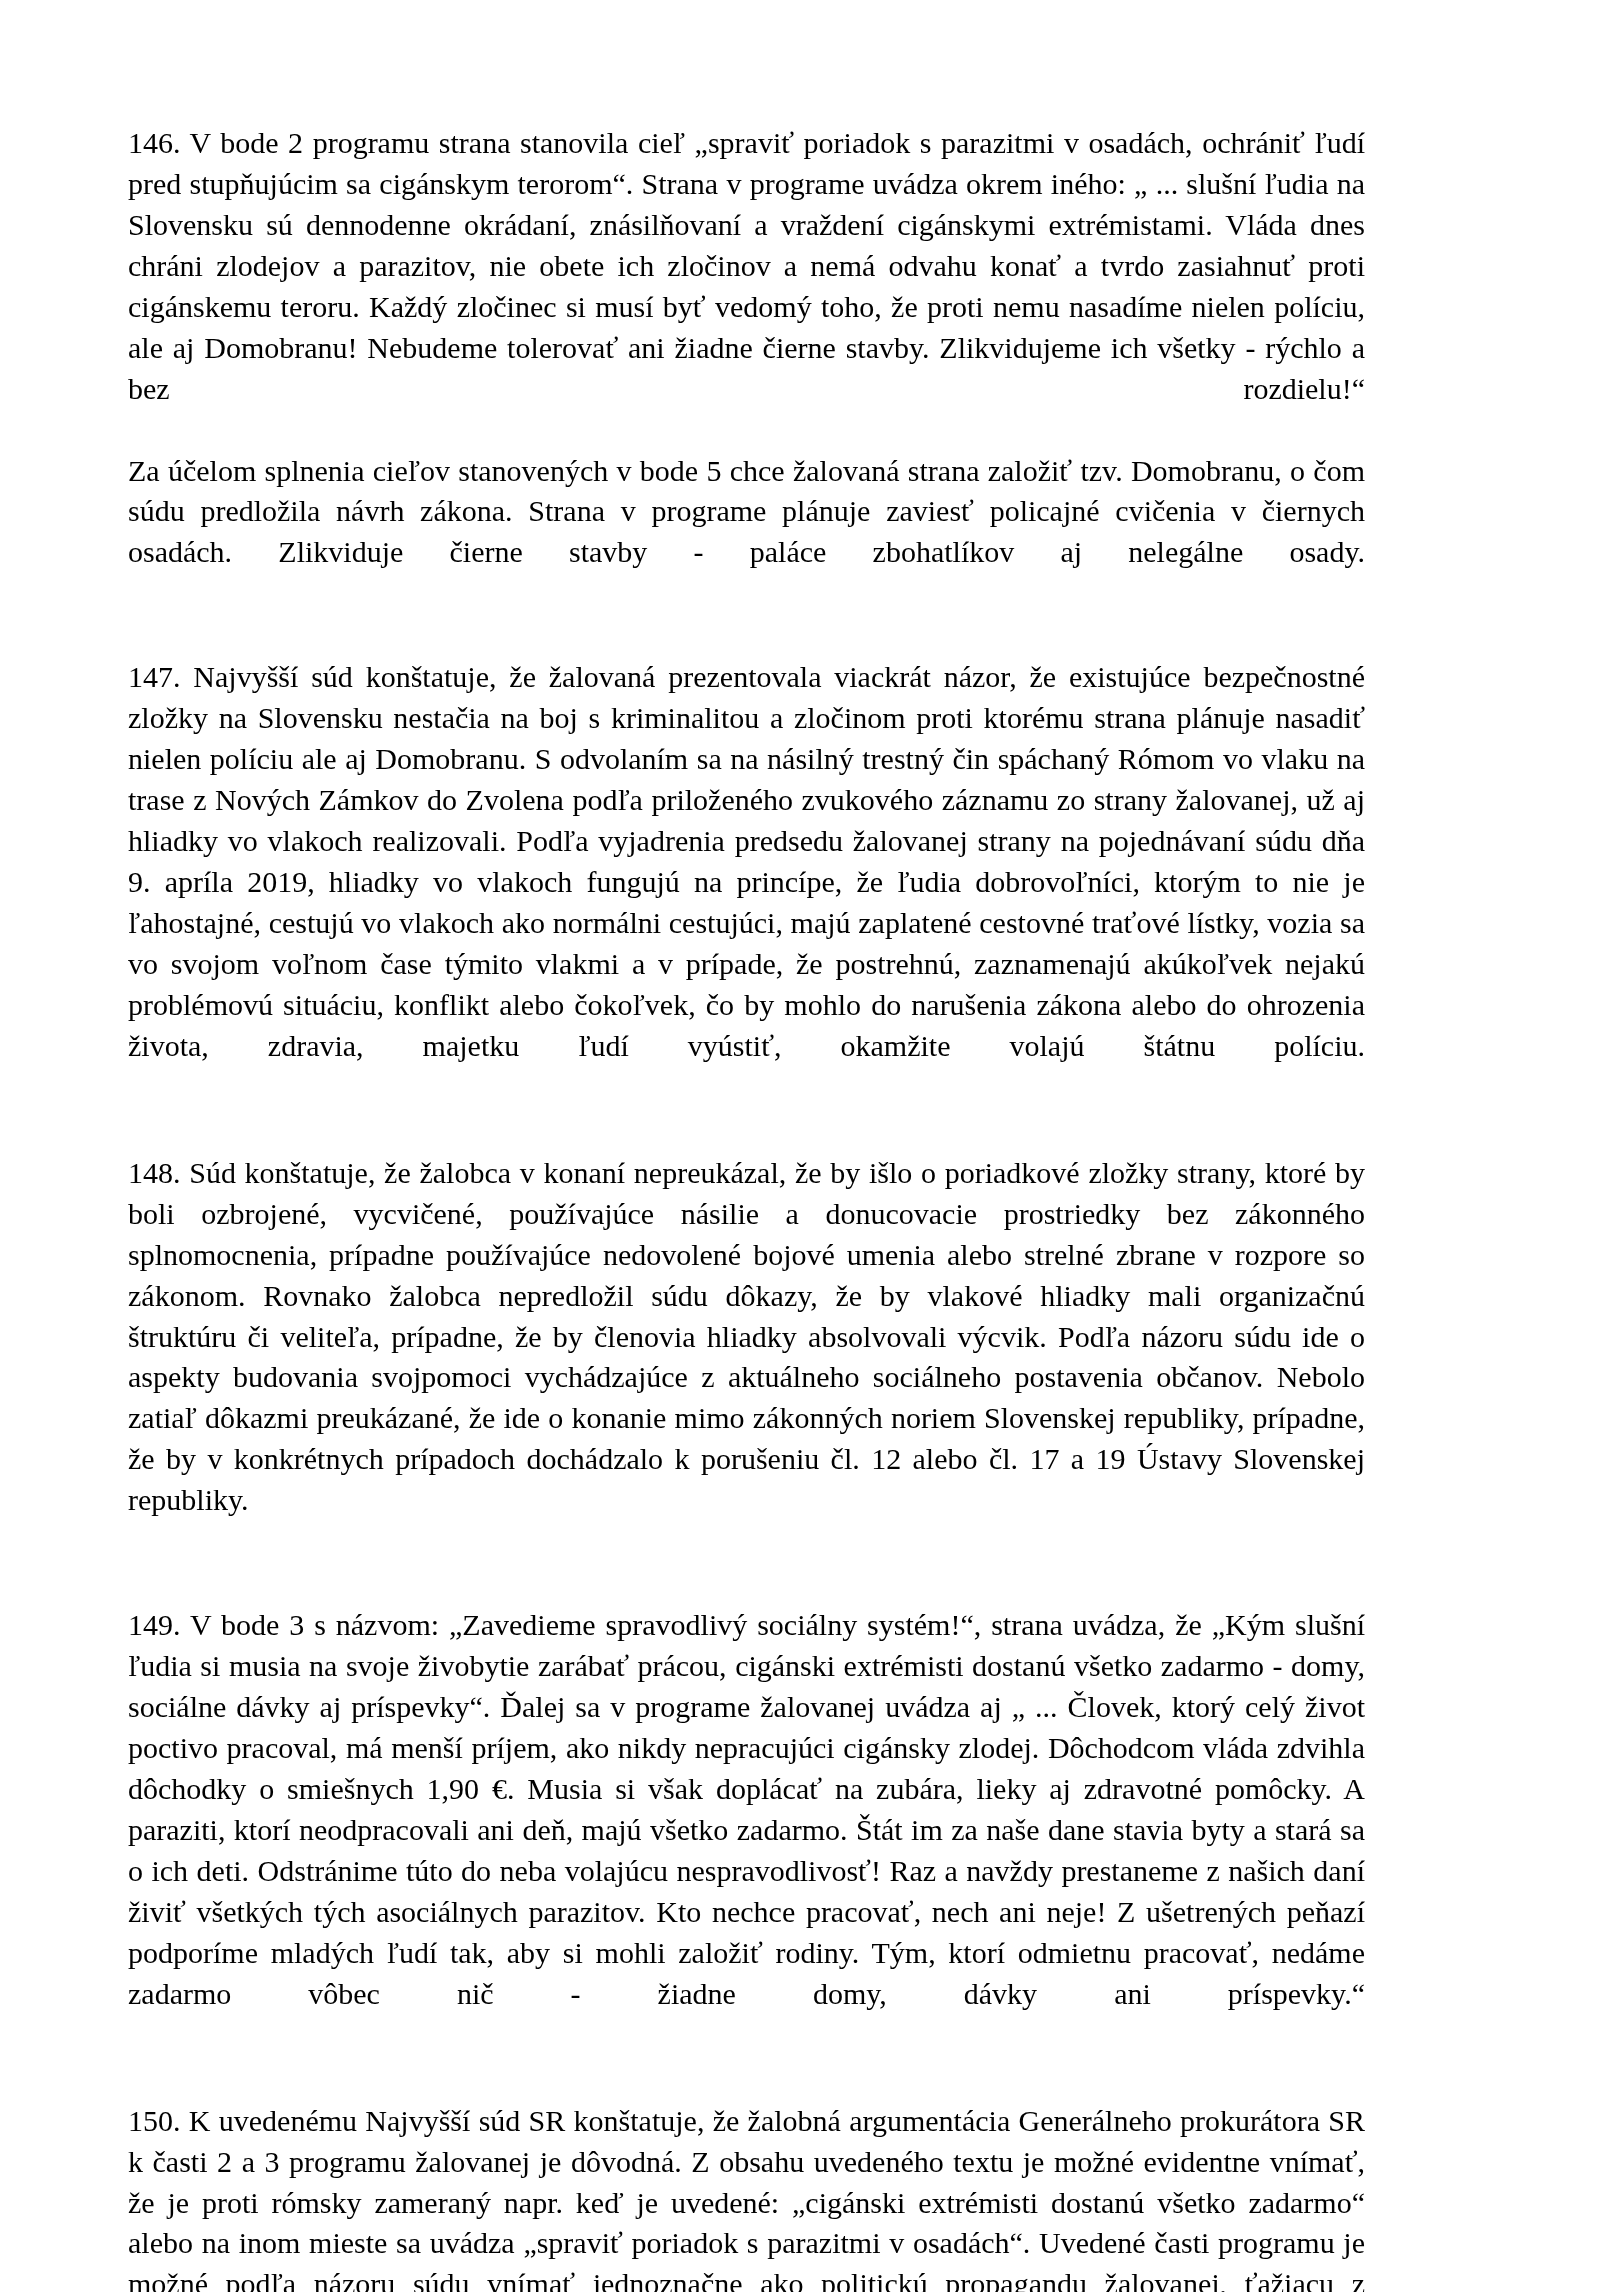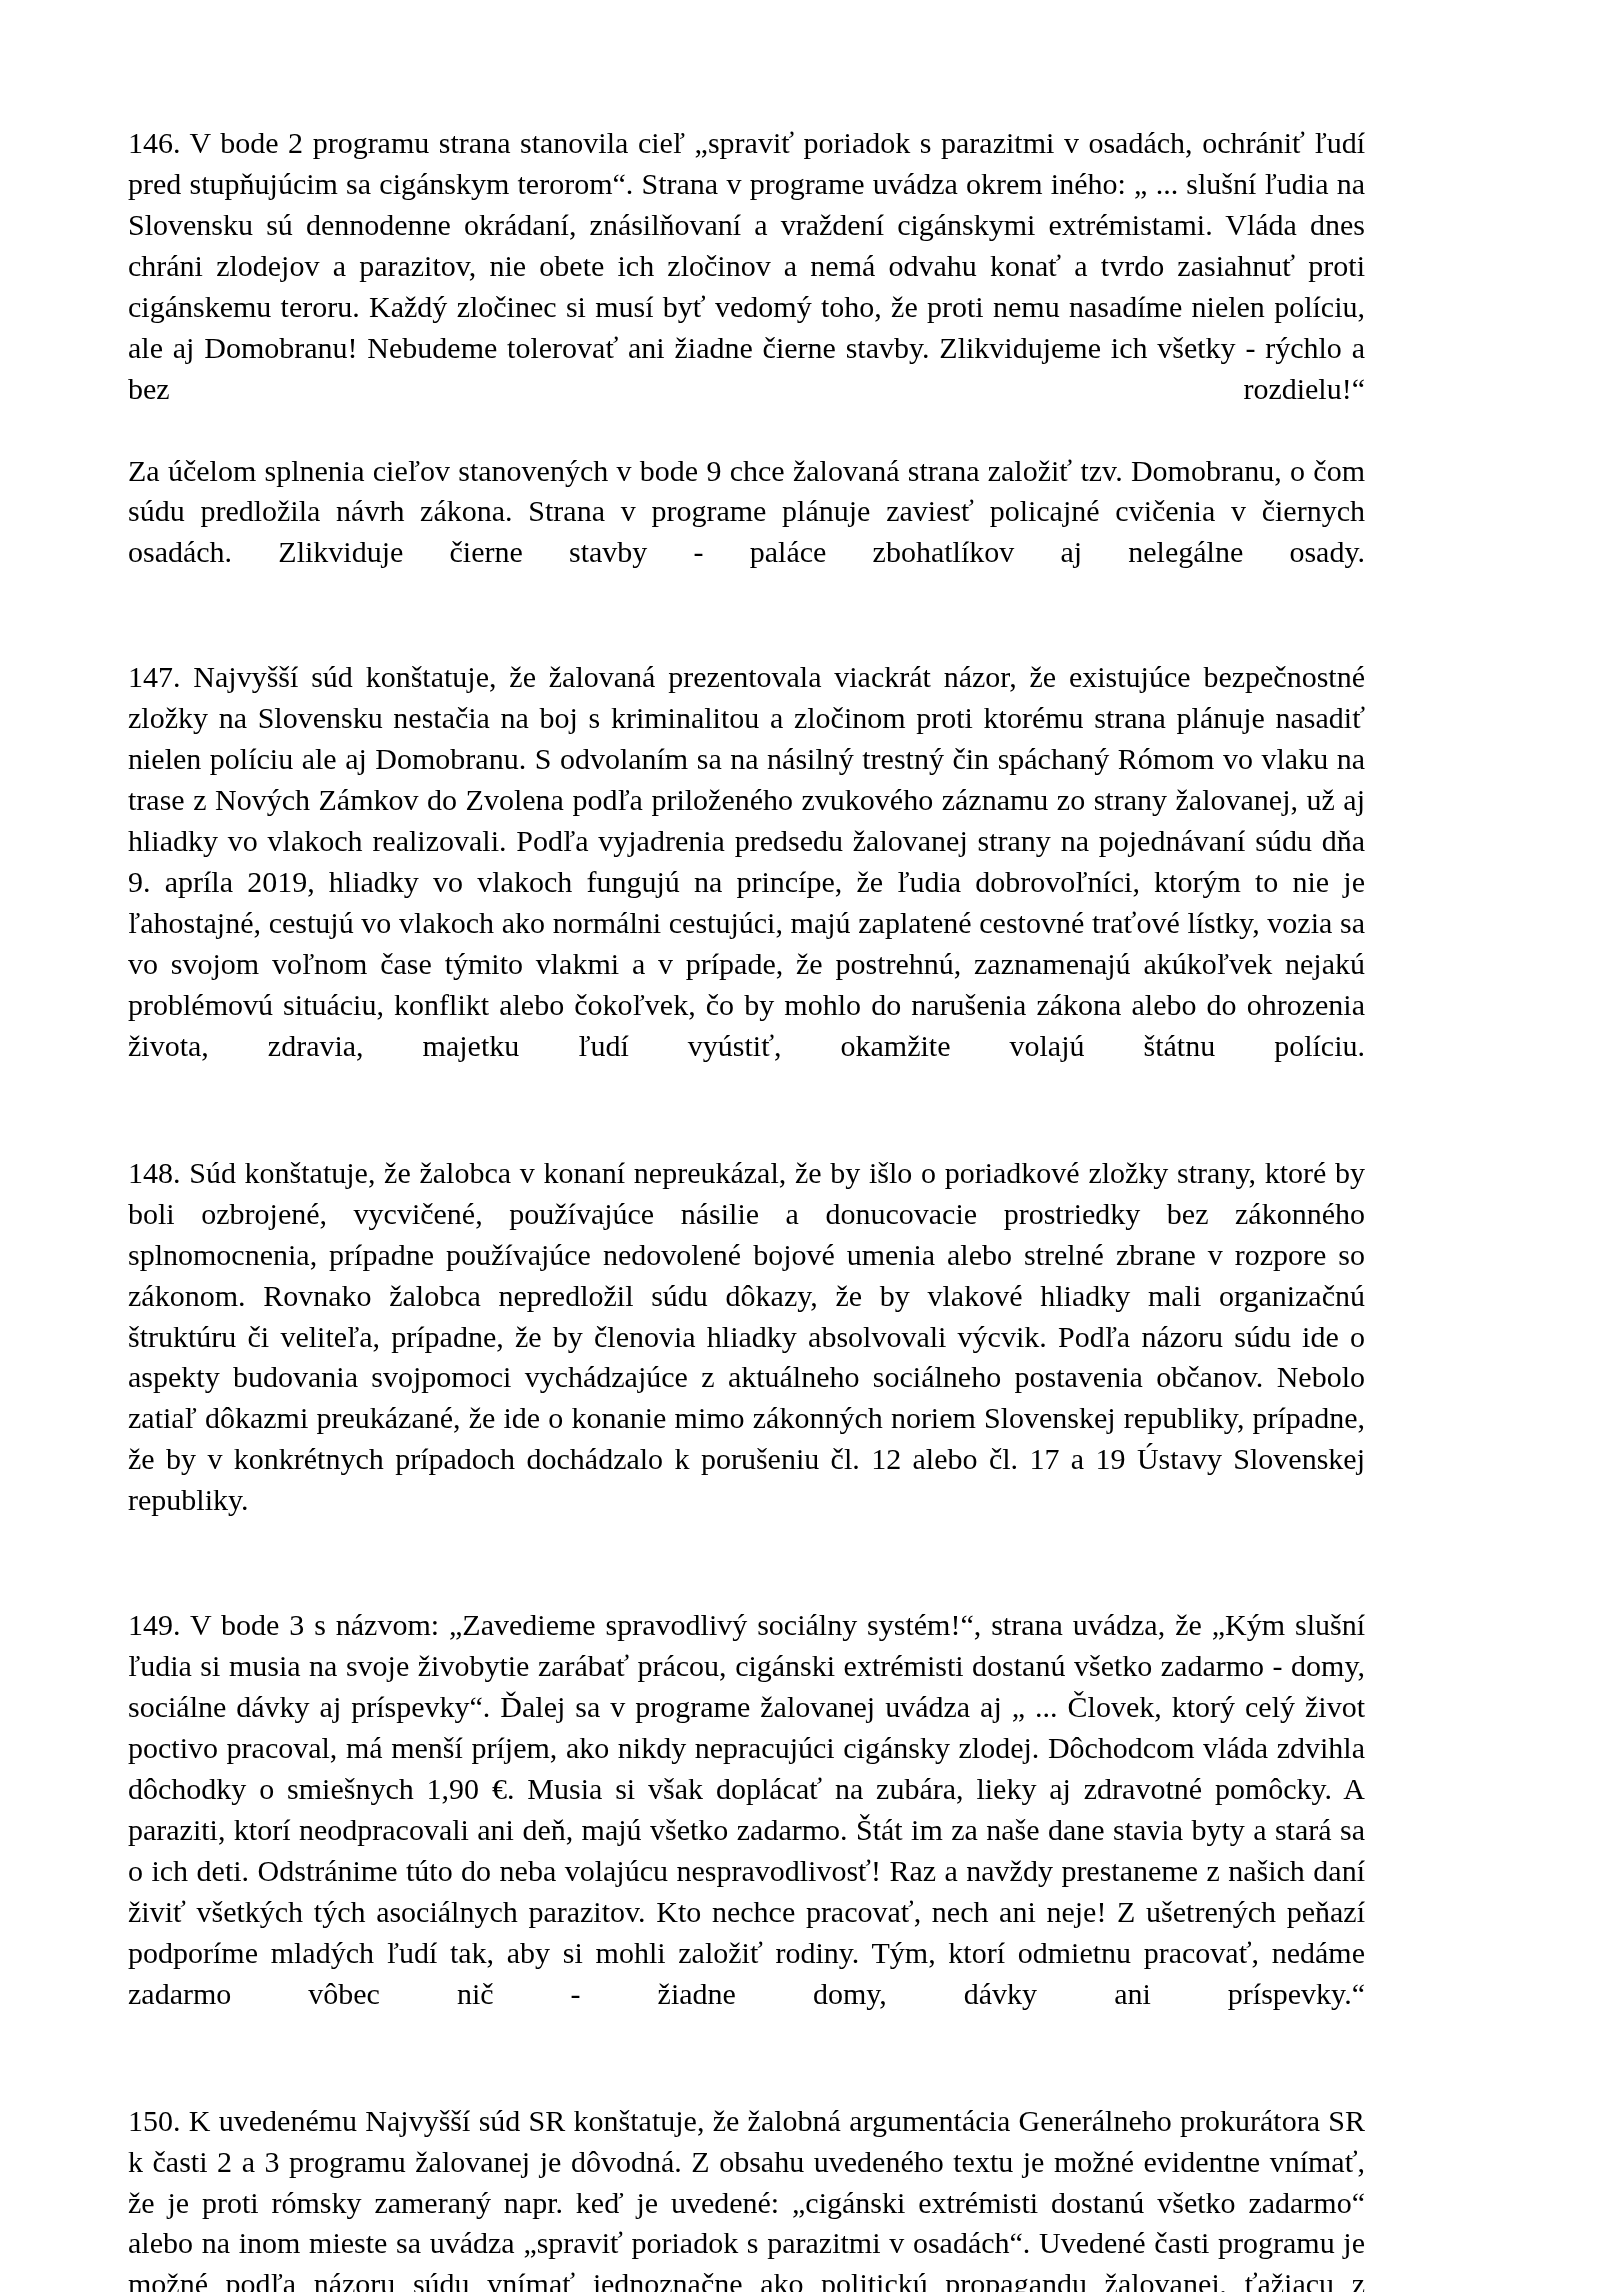--- a/index.html
+++ b/index.html
@@ -56,21 +56,21 @@
   .spacer-150 { height: 19.6px; }
 </style>
 </head>
 <body>
 
 <div class="page">
   <div class="content">
 
     <p class="para tight">146. V bode 2 programu strana stanovila cieľ „spraviť poriadok s parazitmi v osadách, ochrániť ľudí pred stupňujúcim sa cigánskym terorom“. Strana v programe uvádza okrem iného: „ ... slušní ľudia na Slovensku sú dennodenne okrádaní, znásilňovaní a vraždení cigánskymi extrémistami. Vláda dnes chráni zlodejov a parazitov, nie obete ich zločinov a nemá odvahu konať a tvrdo zasiahnuť proti cigánskemu teroru. Každý zločinec si musí byť vedomý toho, že proti nemu nasadíme nielen políciu, ale aj Domobranu! Nebudeme tolerovať ani žiadne čierne stavby. Zlikvidujeme ich všetky - rýchlo a bez rozdielu!“</p>
 
-    <p class="para">Za účelom splnenia cieľov stanovených v bode 9 chce žalovaná strana založiť tzv. Domobranu, o čom súdu predložila návrh zákona. Strana v programe plánuje zaviesť policajné cvičenia v čiernych osadách. Zlikviduje čierne stavby - paláce zbohatlíkov aj nelegálne osady.</p>
+    <p class="para">Za účelom splnenia cieľov stanovených v bode 5 chce žalovaná strana založiť tzv. Domobranu, o čom súdu predložila návrh zákona. Strana v programe plánuje zaviesť policajné cvičenia v čiernych osadách. Zlikviduje čierne stavby - paláce zbohatlíkov aj nelegálne osady.</p>
 
     <div class="spacer-147"></div>
 
     <p class="para">147. Najvyšší súd konštatuje, že žalovaná prezentovala viackrát názor, že existujúce bezpečnostné zložky na Slovensku nestačia na boj s kriminalitou a zločinom proti ktorému strana plánuje nasadiť nielen políciu ale aj Domobranu. S odvolaním sa na násilný trestný čin spáchaný Rómom vo vlaku na trase z Nových Zámkov do Zvolena podľa priloženého zvukového záznamu zo strany žalovanej, už aj hliadky vo vlakoch realizovali. Podľa vyjadrenia predsedu žalovanej strany na pojednávaní súdu dňa 9. apríla 2019, hliadky vo vlakoch fungujú na princípe, že ľudia dobrovoľníci, ktorým to nie je ľahostajné, cestujú vo vlakoch ako normálni cestujúci, majú zaplatené cestovné traťové lístky, vozia sa vo svojom voľnom čase týmito vlakmi a v prípade, že postrehnú, zaznamenajú akúkoľvek nejakú problémovú situáciu, konflikt alebo čokoľvek, čo by mohlo do narušenia zákona alebo do ohrozenia života, zdravia, majetku ľudí vyústiť, okamžite volajú štátnu políciu.</p>
 
     <div class="spacer-148"></div>
 
     <p class="para">148. Súd konštatuje, že žalobca v konaní nepreukázal, že by išlo o poriadkové zložky strany, ktoré by boli ozbrojené, vycvičené, používajúce násilie a donucovacie prostriedky bez zákonného splnomocnenia, prípadne používajúce nedovolené bojové umenia alebo strelné zbrane v rozpore so zákonom. Rovnako žalobca nepredložil súdu dôkazy, že by vlakové hliadky mali organizačnú štruktúru či veliteľa, prípadne, že by členovia hliadky absolvovali výcvik. Podľa názoru súdu ide o aspekty budovania svojpomoci vychádzajúce z aktuálneho sociálneho postavenia občanov. Nebolo zatiaľ dôkazmi preukázané, že ide o konanie mimo zákonných noriem Slovenskej republiky, prípadne, že by v konkrétnych prípadoch dochádzalo k porušeniu čl. 12 alebo čl. 17 a 19 Ústavy Slovenskej republiky.</p>
 
     <div class="spacer-149"></div>

